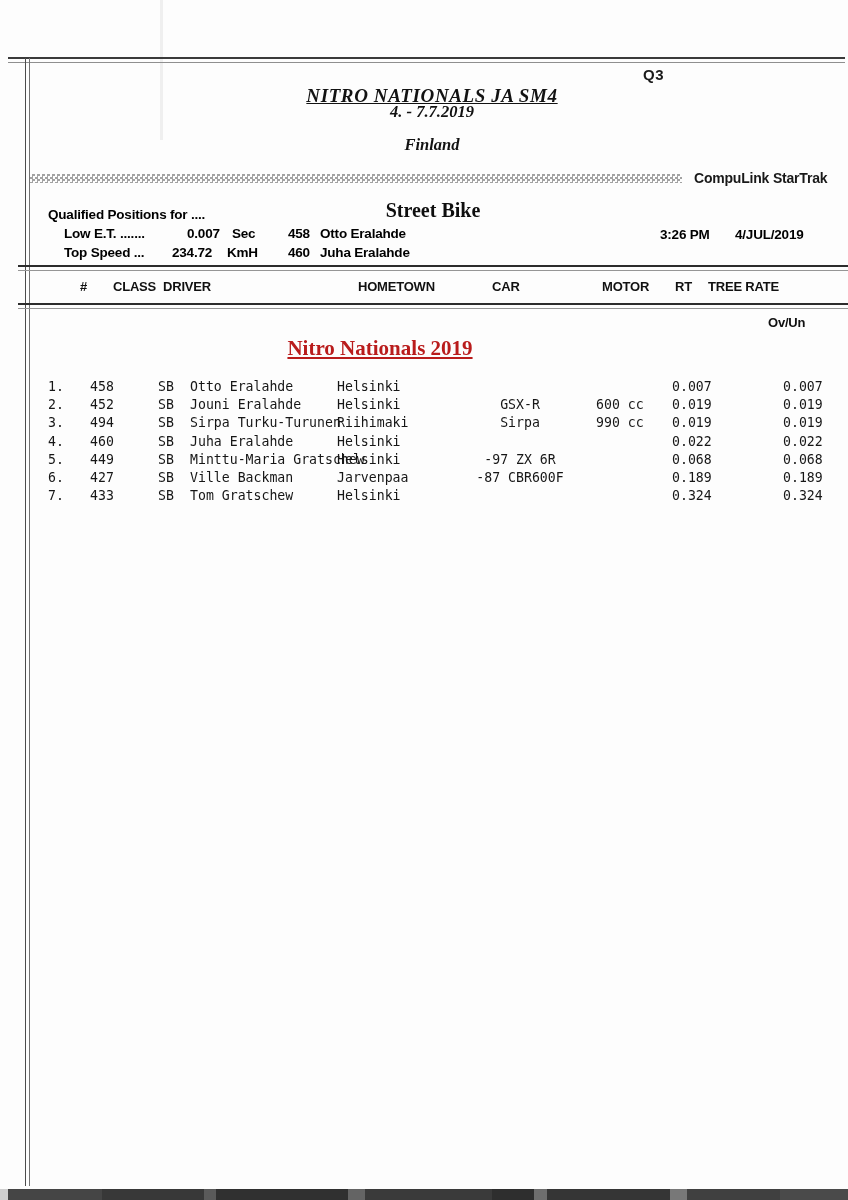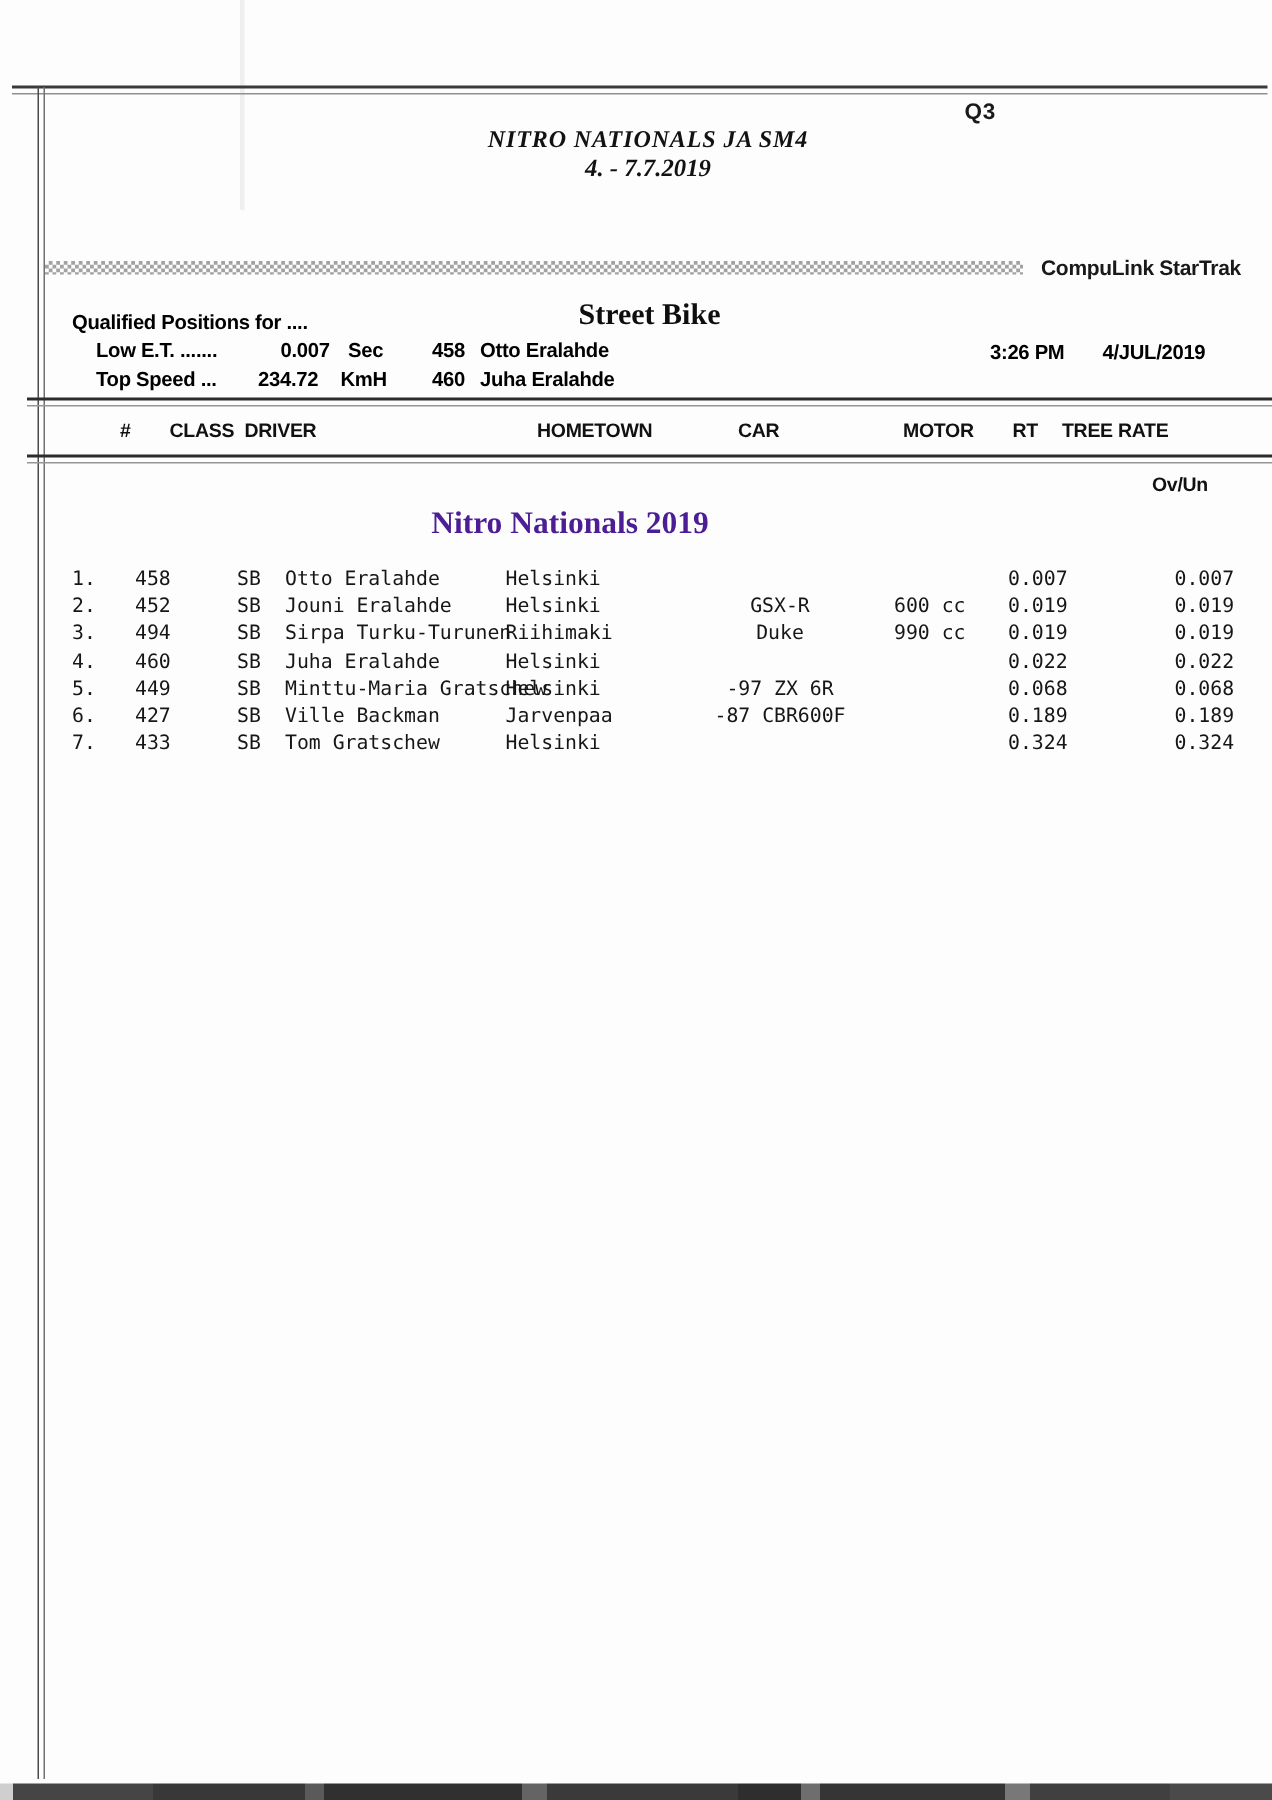--- a/index.html
+++ b/index.html
@@ -20,21 +20,21 @@
     background:linear-gradient(90deg,
       #cfcfcf 0 1%, #454545 1% 12%, #383838 12% 24%, #5a5a5a 24% 25.5%,
       #303030 25.5% 41%, #646464 41% 43%, #3a3a3a 43% 58%, #2e2e2e 58% 63%,
       #6e6e6e 63% 64.5%, #353535 64.5% 79%, #787878 79% 81%,
       #404040 81% 92%, #4a4a4a 92% 100%);}
 
   
   .q-label{top:66px;left:643px;font-size:15px;font-weight:600;letter-spacing:.5px;}
   .event-title{position:absolute;left:132px;width:600px;text-align:center;
     font-family:"Liberation Serif",serif;font-style:italic;font-weight:600;color:#121212;}
-  .et1{top:85px;font-size:16px;letter-spacing:.6px;}
+  .et1{top:85px;font-size:19px;letter-spacing:.6px;text-decoration:underline;}
   .et2{top:102px;font-size:16.5px;}
   .et3{top:118px;font-size:17.5px;letter-spacing:.4px;}
   .et4{top:135px;font-size:16.5px;}
 
   .halftone-band{position:absolute;top:174px;left:30px;width:652px;height:9px;
     background:conic-gradient(#a2a2a2 25%,#fdfdfd 0 50%,#a2a2a2 0 75%,#fdfdfd 0) 0 0/5px 5px;}
   .brand{top:170px;left:694px;font-size:14px;font-weight:600;letter-spacing:-.2px;color:#191919;}
 
   .cond{font-size:13.5px;font-weight:700;letter-spacing:-.2px;color:#000000;}
   .qual-label{top:207px;left:48px;}
@@ -54,21 +54,21 @@
     border-top:2.4px solid #2c2c2c;border-bottom:1.1px solid #969696;}
   .rule-b{position:absolute;top:303px;left:18px;right:0;height:3px;
     border-top:2.4px solid #2c2c2c;border-bottom:1.1px solid #969696;}
 
   
   .col-h{position:absolute;top:279px;font-size:13px;font-weight:600;letter-spacing:-.2px;color:#111;white-space:pre;}
   .h-pos{left:80px;} .h-cls{left:113px;} .h-drv{left:163px;} .h-home{left:358px;}
   .h-car{left:492px;} .h-motor{left:602px;} .h-rt{left:675px;} .h-tree{left:708px;} .h-ov{left:768px;margin-top:36px;}
 
   .section-title{position:absolute;top:336px;left:130px;width:500px;text-align:center;
-    font-family:"Liberation Serif",serif;font-weight:700;font-size:21px;color:#4c1d95;}
+    font-family:"Liberation Serif",serif;font-weight:700;font-size:21px;color:#b91c1c;text-decoration:underline;}
 
   
   .rows{position:absolute;top:379px;left:0;right:0;
     font-family:"DejaVu Sans Mono","Liberation Mono",monospace;font-size:13.2px;color:#161616;}
   .r-row{position:relative;height:18.2px;}
   .r-row span{position:absolute;top:0;white-space:pre;}
   .c-pos{left:48px;} .c-num{left:90px;} .c-cls{left:158px;} .c-drv{left:190px;}
   .c-home{left:337px;} .c-car{left:455px;width:130px;text-align:center;}
   .c-motor{left:596px;} .c-rt{left:672px;} .c-ov{left:783px;}
 </style>
@@ -78,20 +78,21 @@
 <div class="page">
 
   <div class="scan-streak"></div>
   <div class="top-rule"></div>
   <div class="left-rule"></div>
 
   <div class="abs q-label">Q3</div>
 
   <div class="event-title et1">NITRO NATIONALS JA SM4</div>
   <div class="event-title et2">4. - 7.7.2019</div>
+  <div class="event-title et4">Finland</div>
 
   <div class="halftone-band"></div>
   <div class="abs brand">CompuLink StarTrak</div>
 
   <div class="abs cond qual-label">Qualified Positions for ....</div>
   <div class="category-title">Street Bike</div>
   <div class="abs cond time-stamp">3:26 PM</div>
   <div class="abs cond date-stamp">4/JUL/2019</div>
 
   <div>
@@ -148,21 +149,21 @@
       <span class="c-motor">600 cc</span>
       <span class="c-rt">0.019</span>
       <span class="c-ov">0.019</span>
     </div>
       <div class="r-row">
       <span class="c-pos">3.</span>
       <span class="c-num">494</span>
       <span class="c-cls">SB</span>
       <span class="c-drv">Sirpa Turku-Turunen</span>
       <span class="c-home">Riihimaki</span>
-      <span class="c-car">Duke</span>
+      <span class="c-car">Sirpa</span>
       <span class="c-motor">990 cc</span>
       <span class="c-rt">0.019</span>
       <span class="c-ov">0.019</span>
     </div>
       <div class="r-row">
       <span class="c-pos">4.</span>
       <span class="c-num">460</span>
       <span class="c-cls">SB</span>
       <span class="c-drv">Juha Eralahde</span>
       <span class="c-home">Helsinki</span>

